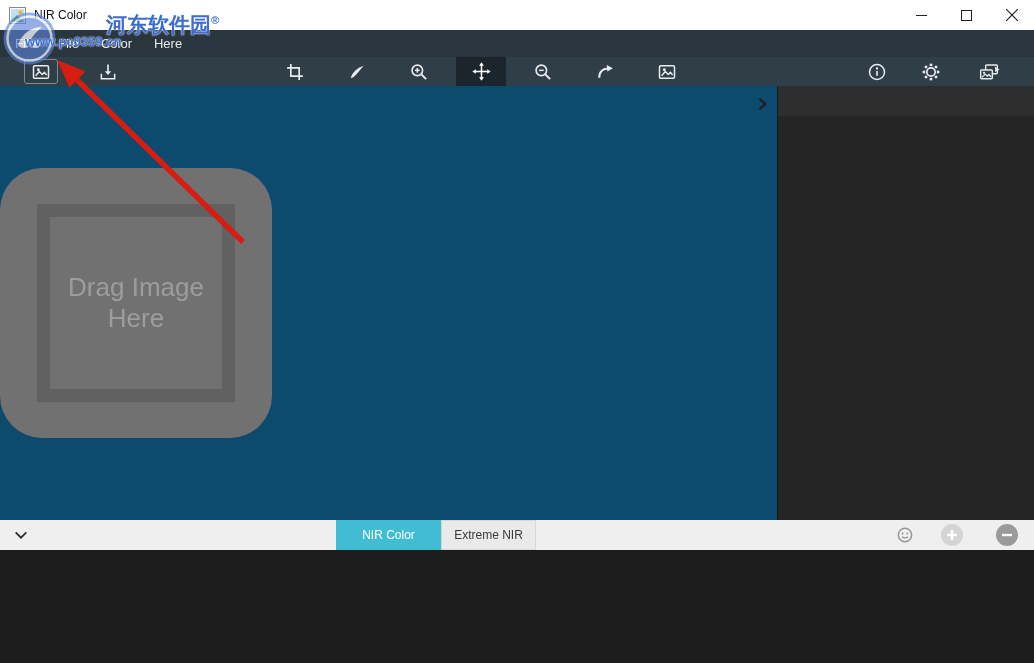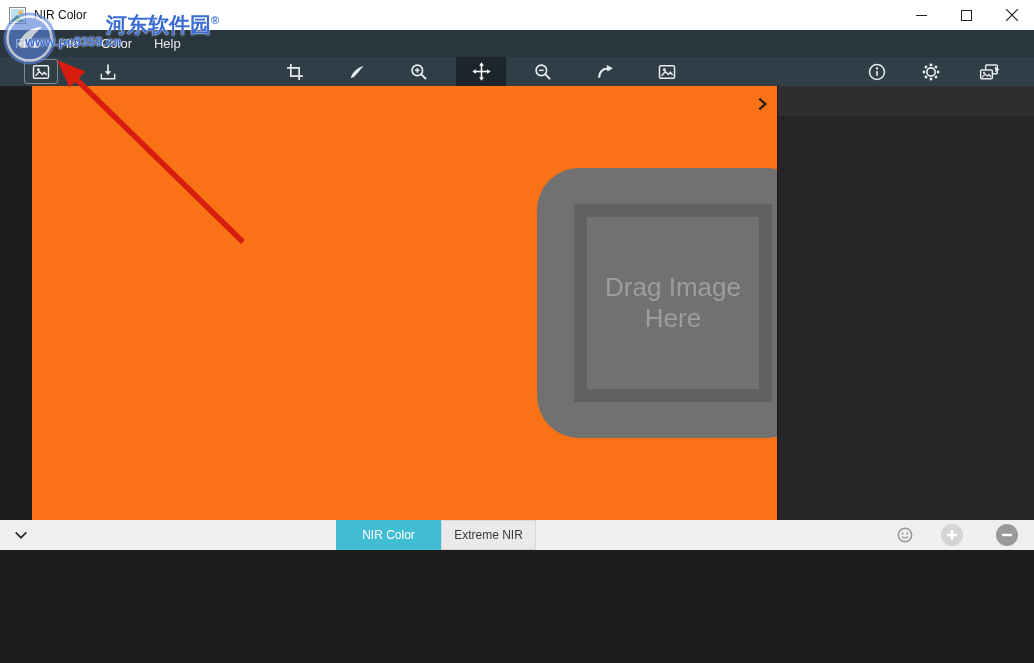--- a/index.html
+++ b/index.html
@@ -39,21 +39,21 @@
     display:flex; align-items:center; justify-content:center;
   }
   .tool-btn.selected {
     top:2px; height:25px; border:1px solid #7e8b92; border-radius:3px;
   }
   .tool-btn.active { width:50px; background:#1b252b; }
 
   
   .canvas {
     position:absolute; top:86px; left:0; width:777px; height:434px;
-    background:#f97316; display:flex; align-items:center; justify-content:flex-end;margin-left:32px;
+    background:#0c4a6e; display:flex; align-items:center; justify-content:flex-start;
   }
   .dropzone {
     width:272px; height:270px; border-radius:42px; background:#717171;
     display:flex; align-items:center; justify-content:center;
   }
   .dropzone-inner {
     width:198px; height:198px; border:13px solid #616161;
     display:flex; align-items:center; justify-content:center;
   }
   .dropzone-text {
@@ -154,21 +154,21 @@
           <line x1="12" y1="0" x2="0" y2="12" stroke="#222" stroke-width="1.2"></line>
         </svg>
     </div>
   </div>
 </div>
 
 <div class="menubar">
   <div class="menu-item">File</div>
   <div class="menu-item">File</div>
   <div class="menu-item">Color</div>
-  <div class="menu-item">Help</div>
+  <div class="menu-item">Here</div>
 </div>
 
 <div class="toolbar">
 
   <div class="tool-btn selected" style="left:24px;">
     <svg width="20" height="20" viewBox="0 0 24 24">
       <rect x="3" y="4.5" width="18" height="15" rx="1.5" fill="none" stroke="#e8ecee" stroke-width="1.8"></rect>
       <circle cx="8.8" cy="9.3" r="1.7" fill="#e8ecee"></circle>
       <path d="M5.5 16.5 L10 11.5 L13.5 15 L16 12.5 L18.8 15.5" fill="none" stroke="#e8ecee" stroke-width="1.8"></path>
     </svg>

